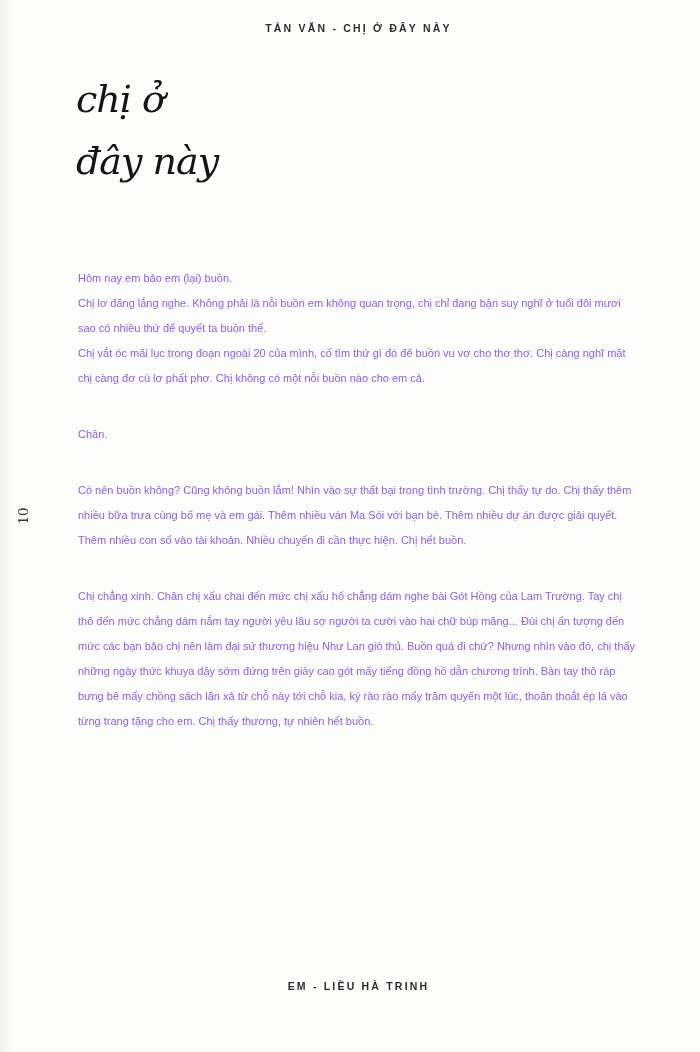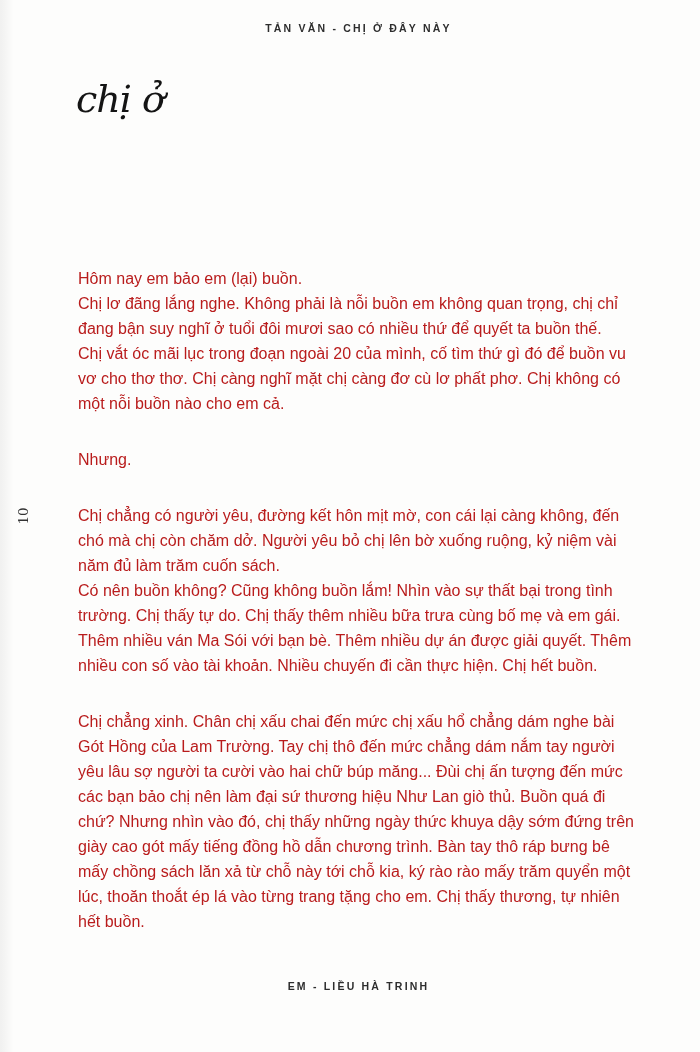--- a/index.html
+++ b/index.html
@@ -52,49 +52,49 @@
     transform: rotate(-90deg);
     transform-origin: center;
     font-family: "DejaVu Serif", "Liberation Serif", serif;
     font-size: 13.5px;
     color: #333;
   }
   .body-text {
     position: absolute;
     left: 78px; top: 266px;
     width: 558px;
-    font-size: 16px;
+    font-size: 11px;
     line-height: 25px;
-    color: #b91c1c;
+    color: #8b5cf6;
     text-align: left;
   }
   .para { margin: 0; }
   .para.blank { height: 31px; }
 </style>
 </head>
 <body>
 
 <div class="page">
 
   <div class="running-header">TẢN VĂN - CHỊ Ở ĐÂY NÀY</div>
 
   <h1 class="chapter-title">
     <span>chị ở</span><br>
+    <span>đây này</span>
   </h1>
 
   <div class="page-number">10</div>
 
   <div class="body-text">
       <p class="para">Hôm nay em bảo em (lại) buồn.</p>
       <p class="para">Chị lơ đãng lắng nghe. Không phải là nỗi buồn em không quan trọng, chị chỉ đang bận suy nghĩ ở tuổi đôi mươi sao có nhiều thứ để quyết ta buồn thế.</p>
       <p class="para">Chị vắt óc mãi lục trong đoạn ngoài 20 của mình, cố tìm thứ gì đó để buồn vu vơ cho thơ thơ. Chị càng nghĩ mặt chị càng đơ cù lơ phất phơ. Chị không có một nỗi buồn nào cho em cả.</p>
       <p class="para blank"></p>
-      <p class="para">Nhưng.</p>
+      <p class="para">Chân.</p>
       <p class="para blank"></p>
-      <p class="para">Chị chẳng có người yêu, đường kết hôn mịt mờ, con cái lại càng không, đến chó mà chị còn chăm dở. Người yêu bỏ chị lên bờ xuống ruộng, kỷ niệm vài năm đủ làm trăm cuốn sách.</p>
       <p class="para">Có nên buồn không? Cũng không buồn lắm! Nhìn vào sự thất bại trong tình trường. Chị thấy tự do. Chị thấy thêm nhiều bữa trưa cùng bố mẹ và em gái. Thêm nhiều ván Ma Sói với bạn bè. Thêm nhiều dự án được giải quyết. Thêm nhiều con số vào tài khoản. Nhiều chuyến đi cần thực hiện. Chị hết buồn.</p>
       <p class="para blank"></p>
       <p class="para">Chị chẳng xinh. Chân chị xấu chai đến mức chị xấu hổ chẳng dám nghe bài Gót Hồng của Lam Trường. Tay chị thô đến mức chẳng dám nắm tay người yêu lâu sợ người ta cười vào hai chữ búp măng... Đùi chị ấn tượng đến mức các bạn bảo chị nên làm đại sứ thương hiệu Như Lan giò thủ. Buồn quá đi chứ? Nhưng nhìn vào đó, chị thấy những ngày thức khuya dậy sớm đứng trên giày cao gót mấy tiếng đồng hồ dẫn chương trình. Bàn tay thô ráp bưng bê mấy chồng sách lăn xả từ chỗ này tới chỗ kia, ký rào rào mấy trăm quyển một lúc, thoăn thoắt ép lá vào từng trang tặng cho em. Chị thấy thương, tự nhiên hết buồn.</p>
     </div>
 
   <div class="running-footer">EM - LIỀU HÀ TRINH</div>
 
 </div>
 
 </body></html>

